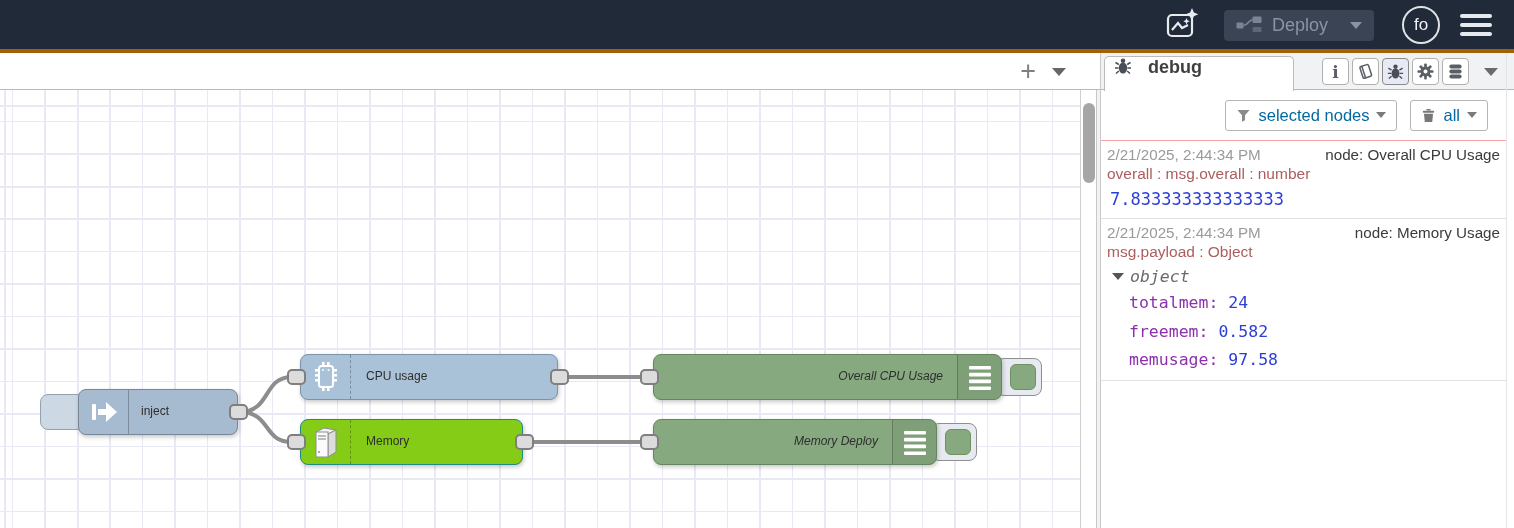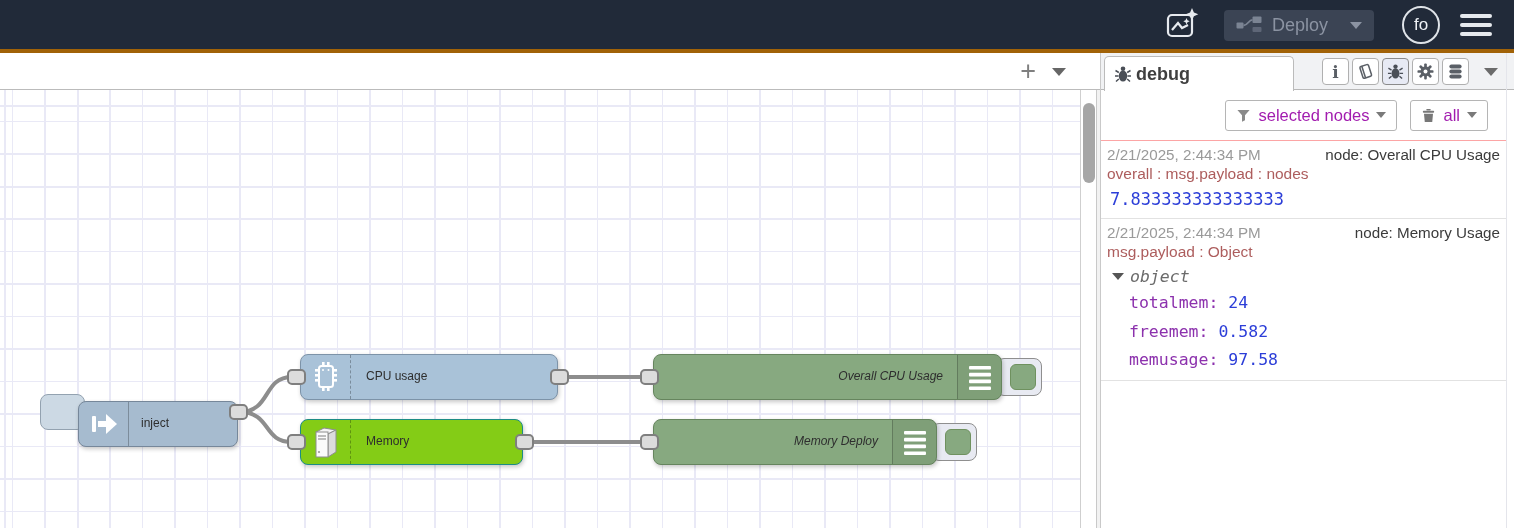--- a/index.html
+++ b/index.html
@@ -55,21 +55,21 @@
           z-index:3; box-shadow:1px 2px 4px rgba(0,0,0,.22); cursor:pointer; }
   .node .lbl { position:absolute; top:0; height:43px; line-height:43px; font-size:12px;
                color:#2e2e2e; white-space:nowrap; }
   .icon-zone { position:absolute; top:0; bottom:0; display:flex; align-items:center;
                justify-content:center; }
   .icon-zone.left  { left:0; width:50px; border-right:1px dashed rgba(0,0,0,.28); }
   .icon-zone.solid { border-right:1px solid rgba(0,0,0,.25); }
   .icon-zone.right { right:0; width:44px; border-left:1px solid rgba(0,0,0,.22);
                      background:rgba(0,0,0,.06); border-radius:0 6px 6px 0; }
 
-  .node-inject { left:78px;  top:336px; width:160px; background:#a6bbcf; border-color:#76879a;margin-top:12px; }
+  .node-inject { left:78px;  top:336px; width:160px; background:#a6bbcf; border-color:#76879a; }
   .node-cpu    { left:300px; top:301px; width:258px; background:#a9c2d8; border-color:#7d93a8; }
   .node-mem    { left:300px; top:366px; width:223px; background:#84cc16; border-color:#1d8c86; }
   .node-dbg1   { left:653px; top:301px; width:349px; background:#87a980; border-color:#66855e; }
   .node-dbg2   { left:653px; top:366px; width:284px; background:#87a980; border-color:#66855e; }
   .node-inject .lbl { left:62px; }
   .node-cpu .lbl, .node-mem .lbl { left:65px; }
   .lbl-right { right:58px; font-style:italic; }
 
   .inj-btn { position:absolute; left:40px; top:341px; width:45px; height:36px;
              background:#ccd9e4; border:1.5px solid #93a2b0; border-radius:8px;
@@ -89,39 +89,39 @@
                border-right:1px solid #c9c9c9; cursor:col-resize; }
 
   
   .sidebar { position:absolute; left:1101px; top:0; width:413px; height:475px; background:#fff; }
   .side-gutter { position:absolute; right:0; top:0; bottom:0; width:8px;
                  border-left:1px solid #e4e5eb; }
   .side-tabbar { position:absolute; left:0; top:0; width:100%; height:37px;
                  background:#f1f2f4; border-bottom:1px solid #b8b8b8; }
   .side-tab { position:absolute; left:3px; top:3px; width:190px; height:35px;
               background:#fff; border:1px solid #bbb; border-bottom:none;
-              border-radius:5px 5px 0 0; display:flex; align-items:center;
-              padding-left:9px; gap:4px; cursor:pointer; z-index:2; }
+              border-radius:5px 5px 0 0; display:flex; align-items:flex-start;
+              padding-left:9px; gap:16px; cursor:pointer; z-index:2; }
   .side-tab .t-lbl { font-size:18px; font-weight:bold; color:#3f3f3f; }
   .mini-row { position:absolute; right:16px; top:5px; display:flex; align-items:center; gap:3px; }
   .mini-btn { width:27px; height:27px; background:#fff; border:1px solid #b0b0b0;
               border-radius:4px; display:flex; align-items:center; justify-content:center;
               cursor:pointer; color:#5a5f66; }
   .mini-btn.active { background:#e7eaf4; border-color:#8a8a8a; }
   .info-i { font-family:"DejaVu Serif", serif; font-weight:bold; font-size:17px; color:#5a5f66; }
   .side-caret { width:0; height:0; border-left:7px solid transparent;
                 border-right:7px solid transparent; border-top:8px solid #6b6b6b;
                 margin-left:12px; cursor:pointer; }
 
   .filter-row { position:absolute; left:0; top:37px; width:100%; height:50px;
                 display:flex; align-items:center; justify-content:flex-end;
                 gap:13px; padding-right:26px; background:#fff; }
   .filter-btn { height:31px; background:#fff; border:1px solid #b5b5b5; border-radius:3px;
                 display:flex; align-items:center; gap:7px; padding:0 10px;
-                color:#a21caf; font-size:16.5px; cursor:pointer; }
+                color:#0369a1; font-size:16.5px; cursor:pointer; }
   .sm-caret { width:0; height:0; border-left:5.5px solid transparent;
               border-right:5.5px solid transparent; border-top:6.5px solid #7a7a7a; }
 
   .messages { position:absolute; left:0; top:87px; width:405px;
               border-top:1px solid #fca5a5; }
   .message { border-bottom:1px solid #e2e2e2; padding:3px 4px 5px 4px; }
   .msg-meta { display:flex; justify-content:space-between; font-size:15.2px;
               padding:2px 2px 1px 2px; }
   .msg-time { color:#9a9a9a; }
   .msg-node { color:#3b3b3b; }
@@ -373,21 +373,21 @@
         </div>
       </div>
 
       <div class="messages">
 
         <div class="message">
           <div class="msg-meta">
             <span class="msg-time">2/21/2025, 2:44:34 PM</span>
             <span class="msg-node">node: Overall CPU Usage</span>
           </div>
-          <div class="msg-prop">overall : msg.payload : nodes</div>
+          <div class="msg-prop">overall : msg.overall : number</div>
           <div class="msg-value">7.833333333333333</div>
         </div>
 
         <div class="message">
           <div class="msg-meta">
             <span class="msg-time">2/21/2025, 2:44:34 PM</span>
             <span class="msg-node">node: Memory Usage</span>
           </div>
           <div class="msg-prop">msg.payload : Object</div>
           <div class="obj-header">

